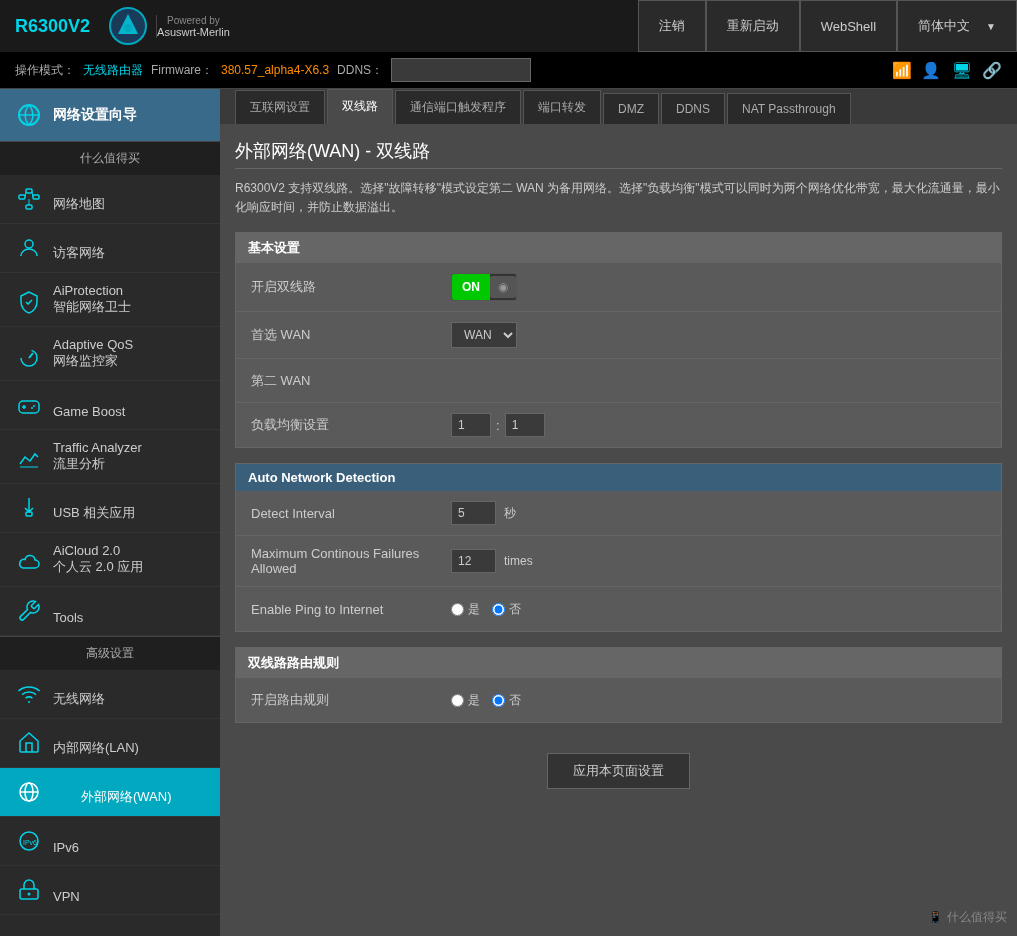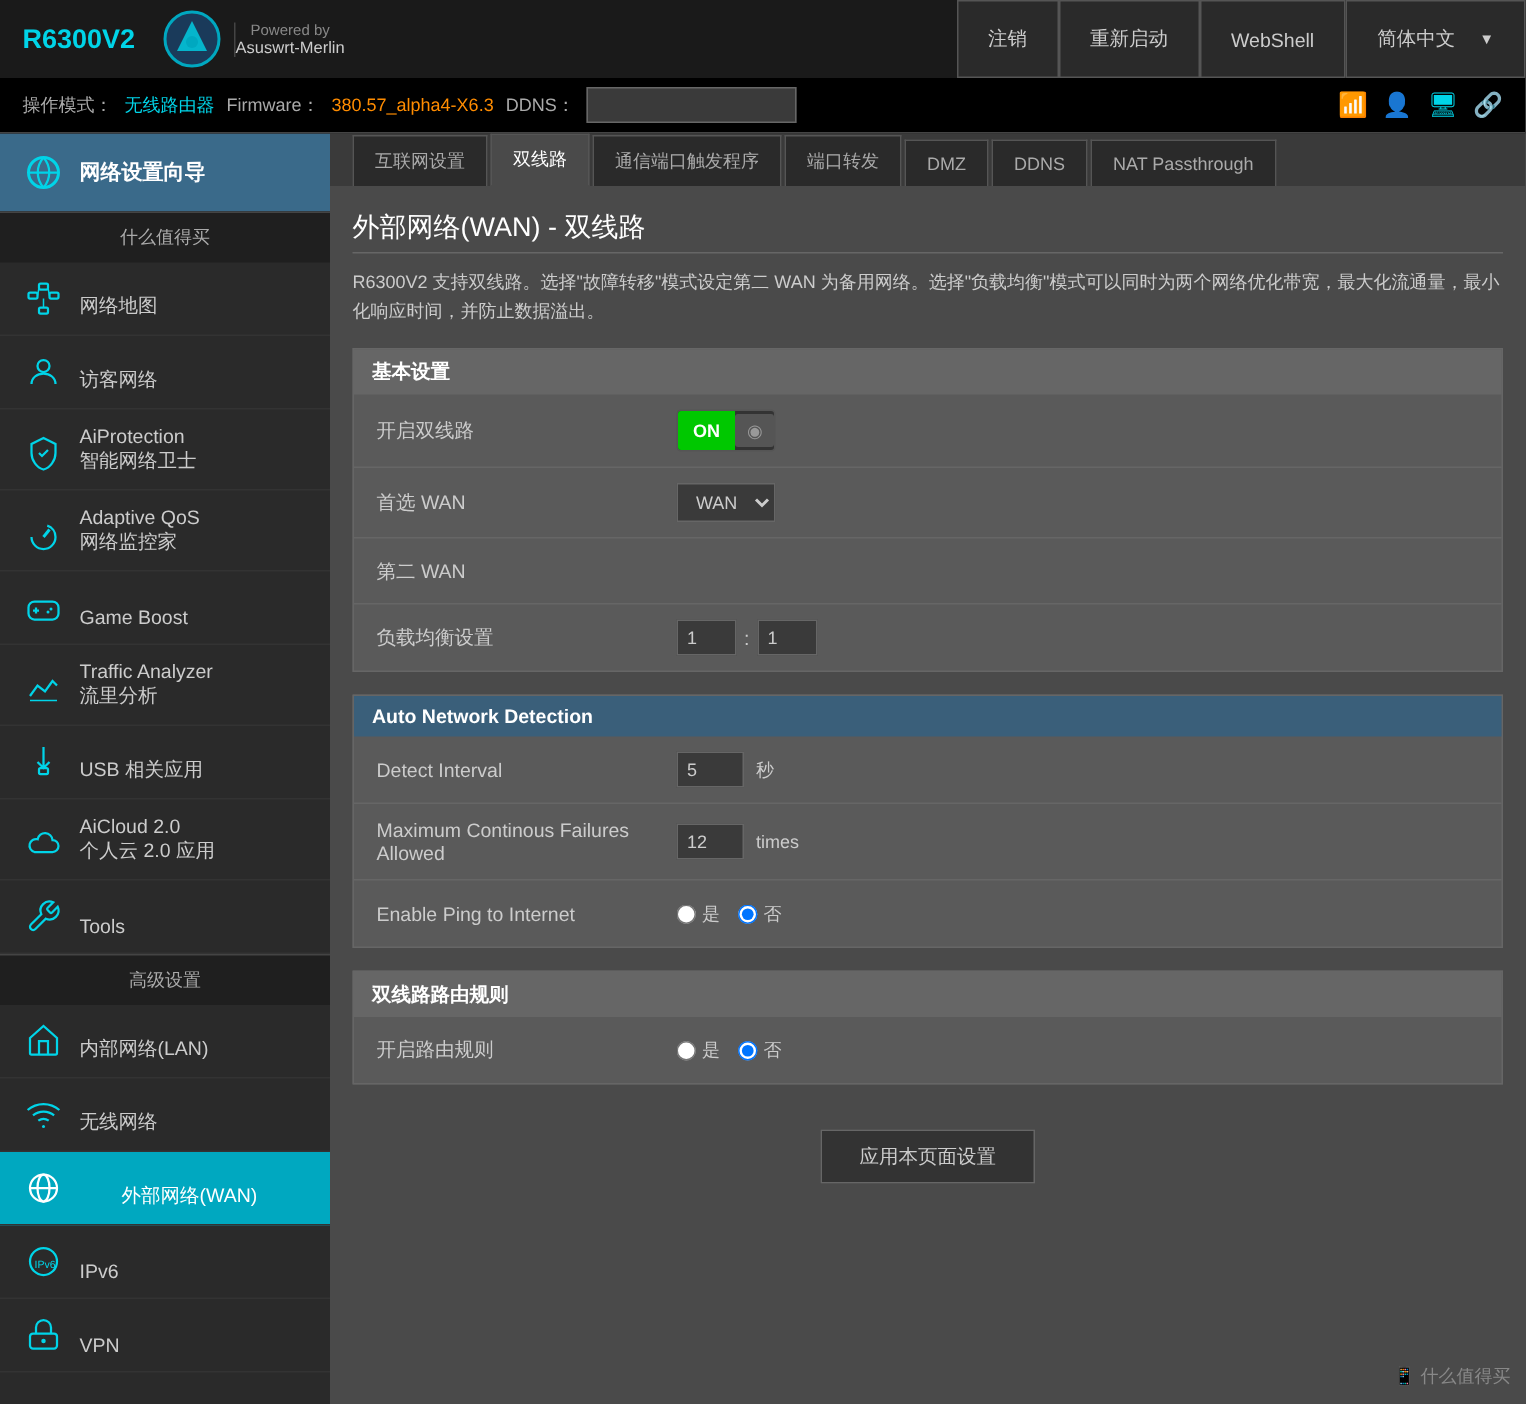--- a/index.html
+++ b/index.html
@@ -297,37 +297,37 @@
         </svg>
       </div>
       <span class="sidebar-item-label">Tools</span>
     </div>
 
     <div class="sidebar-section-title">高级设置</div>
 
     <div class="sidebar-item">
       <div class="sidebar-item-icon">
         <svg width="24" height="24" viewBox="0 0 24 24" fill="none">
-          <path d="M3 10l9-8 9 8v10a1 1 0 0 1-1 1H4a1 1 0 0 1-1-1V10z" stroke="#00d4e8" stroke-width="1.5" fill="none"></path>
-          <path d="M9 21V12h6v9" stroke="#00d4e8" stroke-width="1.5"></path>
-        </svg>
-      </div>
-      <span class="sidebar-item-label">内部网络(LAN)</span>
-    </div>
-
-    <div class="sidebar-item">
-      <div class="sidebar-item-icon">
-        <svg width="24" height="24" viewBox="0 0 24 24" fill="none">
           <path d="M5 12.55a11 11 0 0 1 14.08 0" stroke="#00d4e8" stroke-width="1.5"></path>
           <path d="M1.42 9a16 16 0 0 1 21.16 0" stroke="#00d4e8" stroke-width="1.5"></path>
           <path d="M8.53 16.11a6 6 0 0 1 6.95 0" stroke="#00d4e8" stroke-width="1.5"></path>
           <circle cx="12" cy="20" r="1" fill="#00d4e8"></circle>
         </svg>
       </div>
       <span class="sidebar-item-label">无线网络</span>
+    </div>
+
+    <div class="sidebar-item">
+      <div class="sidebar-item-icon">
+        <svg width="24" height="24" viewBox="0 0 24 24" fill="none">
+          <path d="M3 10l9-8 9 8v10a1 1 0 0 1-1 1H4a1 1 0 0 1-1-1V10z" stroke="#00d4e8" stroke-width="1.5" fill="none"></path>
+          <path d="M9 21V12h6v9" stroke="#00d4e8" stroke-width="1.5"></path>
+        </svg>
+      </div>
+      <span class="sidebar-item-label">内部网络(LAN)</span>
     </div>
 
     <div class="sidebar-item active">
       <div class="sidebar-item-icon">
         <svg width="24" height="24" viewBox="0 0 24 24" fill="none">
           <circle cx="12" cy="12" r="9" stroke="#fff" stroke-width="1.5" fill="none"></circle>
           <ellipse cx="12" cy="12" rx="4" ry="9" stroke="#fff" stroke-width="1.5" fill="none"></ellipse>
           <line x1="3" y1="12" x2="21" y2="12" stroke="#fff" stroke-width="1.5"></line>
         </svg>
       </div>

